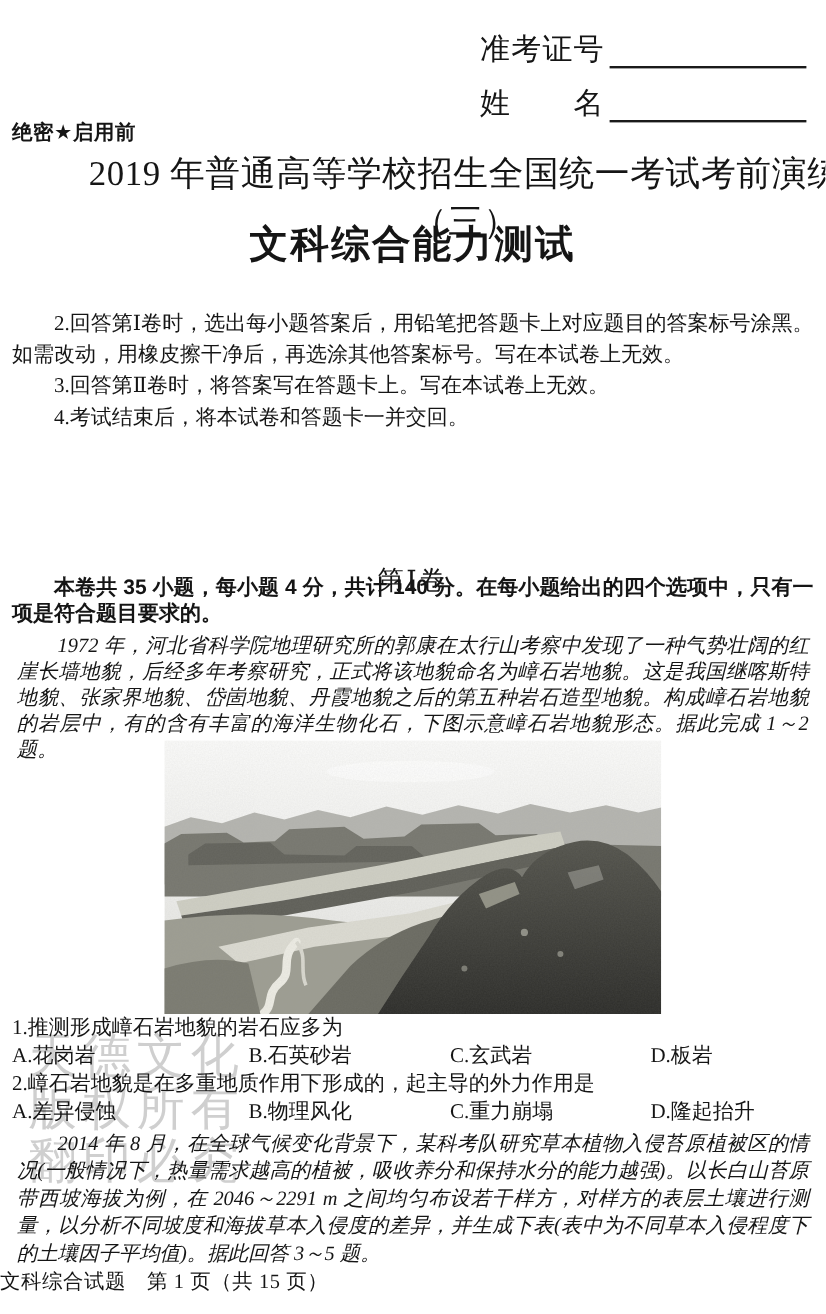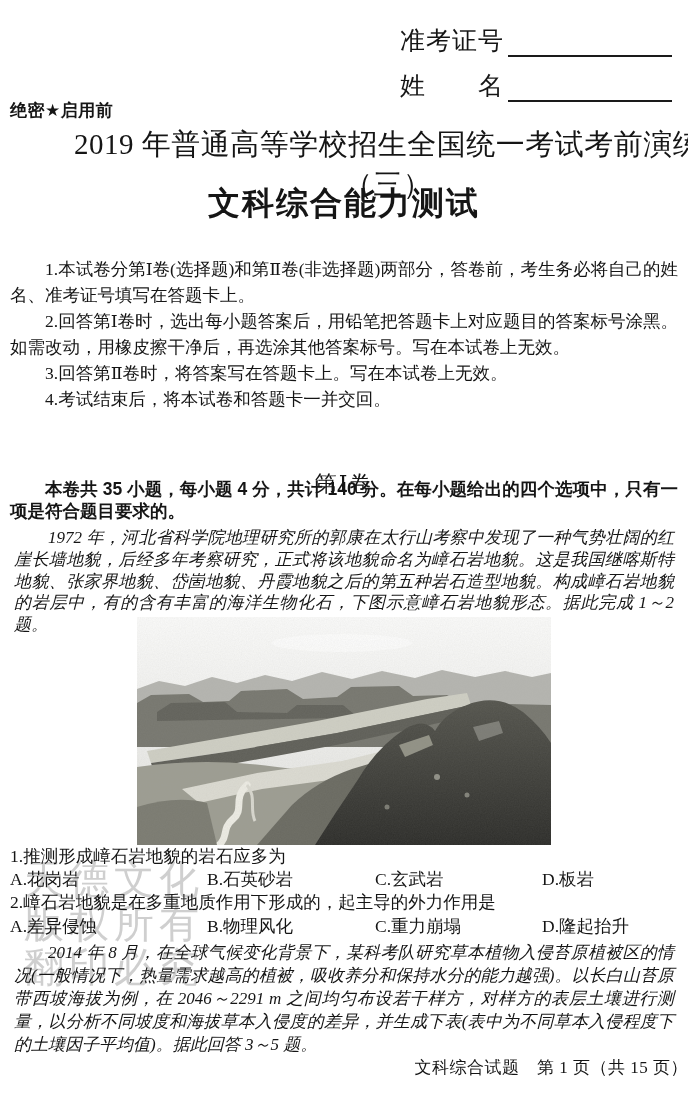--- a/index.html
+++ b/index.html
@@ -74,21 +74,21 @@
   .photo{position:absolute;left:137px;top:617px;width:414px;height:228px;}
   .questions{position:absolute;left:10px;right:8px;top:845px;font-size:17.5px;}
   .q-stem{line-height:23.2px;}
   .opts{display:flex;line-height:23.2px;}
   .opt-a{width:197px;}
   .opt-b{width:168px;}
   .opt-c{width:167px;}
   .opt-d{flex:1;}
   .footer{
     position:absolute;left:0;top:1056px;width:100%;
-    text-align:right;font-size:17px;letter-spacing:.5px;
+    text-align:left;font-size:17px;letter-spacing:.5px;
   }
 </style>
 </head>
 <body>
 
 <div class="page">
 
   <div class="watermark">
     <div>天德文化</div>
     <div>版权所有</div>
@@ -108,21 +108,20 @@
       </div>
     </div>
 
     <div class="secrecy">绝密★启用前</div>
 
     <div class="exam-title">2019 年普通高等学校招生全国统一考试考前演练（三）</div>
 
     <div class="subject-title">文科综合能力测试</div>
 
     <div class="notice">
-      <p class="notice-item">1.本试卷分第Ⅰ卷(选择题)和第Ⅱ卷(非选择题)两部分，答卷前，考生务必将自己的姓名、准考证号填写在答题卡上。</p>
       <p class="notice-item">2.回答第Ⅰ卷时，选出每小题答案后，用铅笔把答题卡上对应题目的答案标号涂黑。如需改动，用橡皮擦干净后，再选涂其他答案标号。写在本试卷上无效。</p>
       <p class="notice-item">3.回答第Ⅱ卷时，将答案写在答题卡上。写在本试卷上无效。</p>
       <p class="notice-item">4.考试结束后，将本试卷和答题卡一并交回。</p>
     </div>
 
     <div class="part-heading">第Ⅰ卷</div>
 
     <p class="intro">本卷共 35 小题，每小题 4 分，共计 140 分。在每小题给出的四个选项中，只有一项是符合题目要求的。</p>
 
     <p class="passage passage1">1972 年，河北省科学院地理研究所的郭康在太行山考察中发现了一种气势壮阔的红崖长墙地貌，后经多年考察研究，正式将该地貌命名为嶂石岩地貌。这是我国继喀斯特地貌、张家界地貌、岱崮地貌、丹霞地貌之后的第五种岩石造型地貌。构成嶂石岩地貌的岩层中，有的含有丰富的海洋生物化石，下图示意嶂石岩地貌形态。据此完成 1～2 题。</p>

